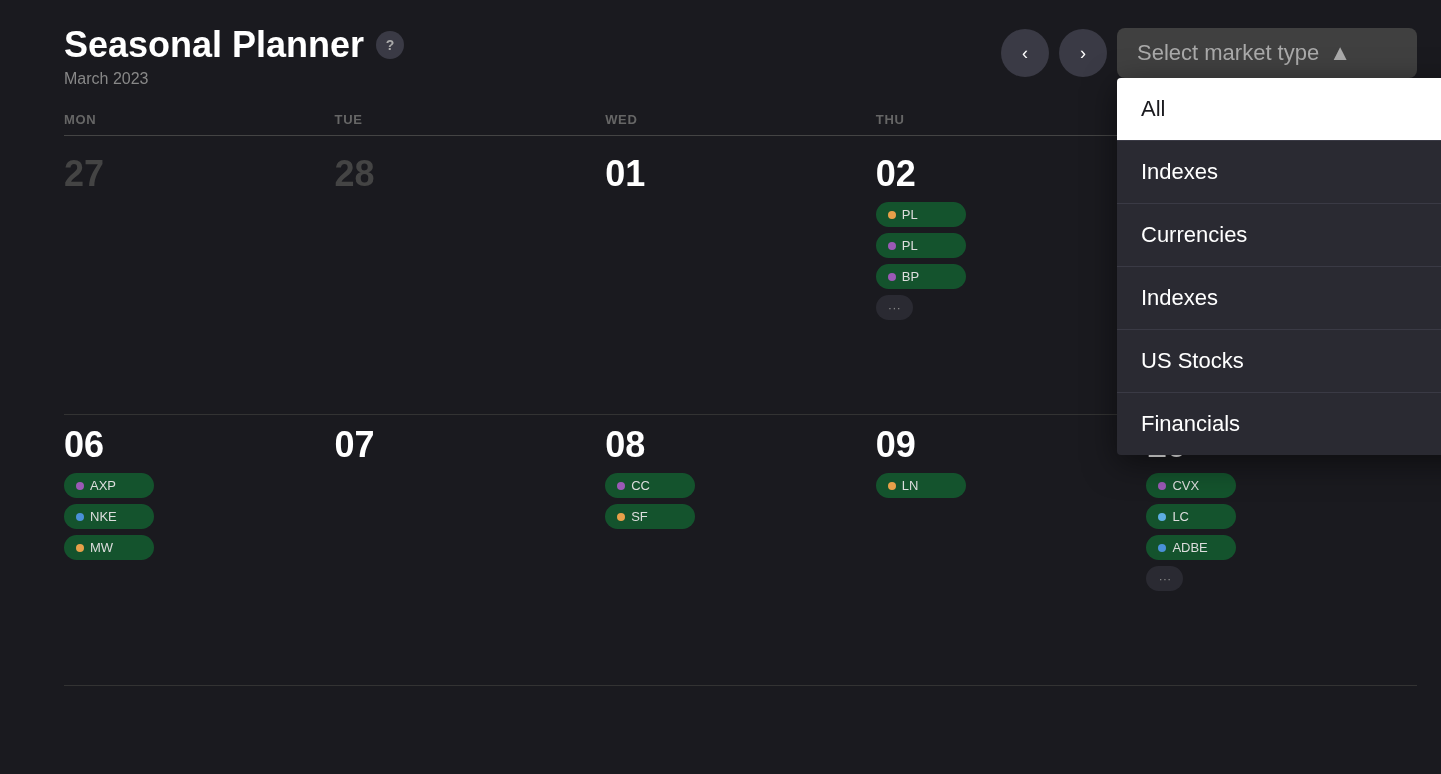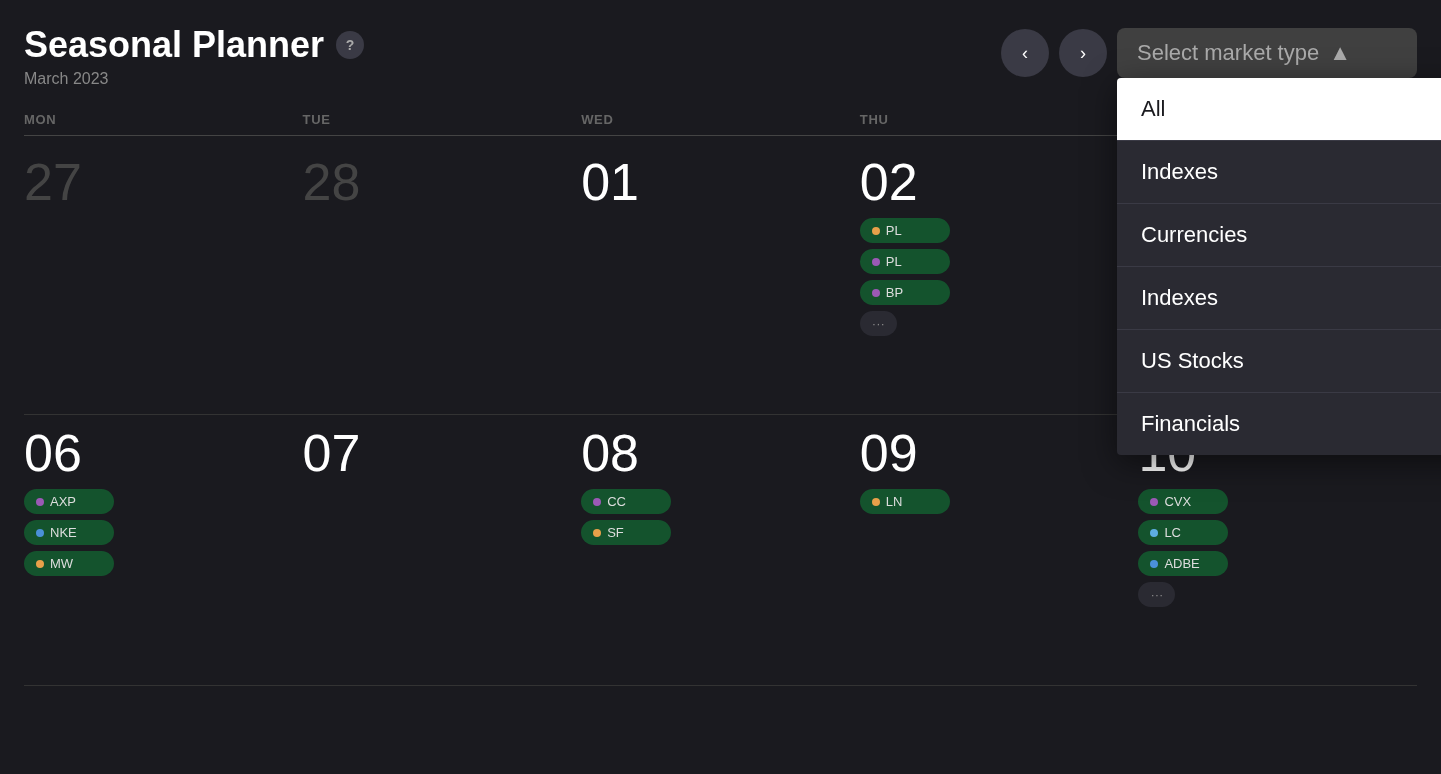--- a/index.html
+++ b/index.html
@@ -11,20 +11,21 @@
       min-height: 774px;
       overflow: hidden;
     }
 
     .app-container {
       display: flex;
       flex-direction: column;
       height: 702px;
       padding: 24px 24px 16px 24px;
       position: relative;
+      margin-left: 40px;
     }
 
     
     .header {
       display: flex;
       align-items: flex-start;
       justify-content: space-between;
       margin-bottom: 24px;
     }
 
@@ -161,22 +162,22 @@
     }
 
     .calendar-day {
       padding: 0 8px 8px 0;
       display: flex;
       flex-direction: column;
       gap: 6px;
     }
 
     .day-number {
-      font-size: 52px;
-      font-weight: 400;
+      font-size: 36px;
+      font-weight: 700;
       color: #fff;
       line-height: 1;
       margin-bottom: 4px;
     }
     .day-number.muted { color: #444; }
 
     .ticker-item {
       background: #14532d;
       border-radius: 20px;
       padding: 5px 12px;

